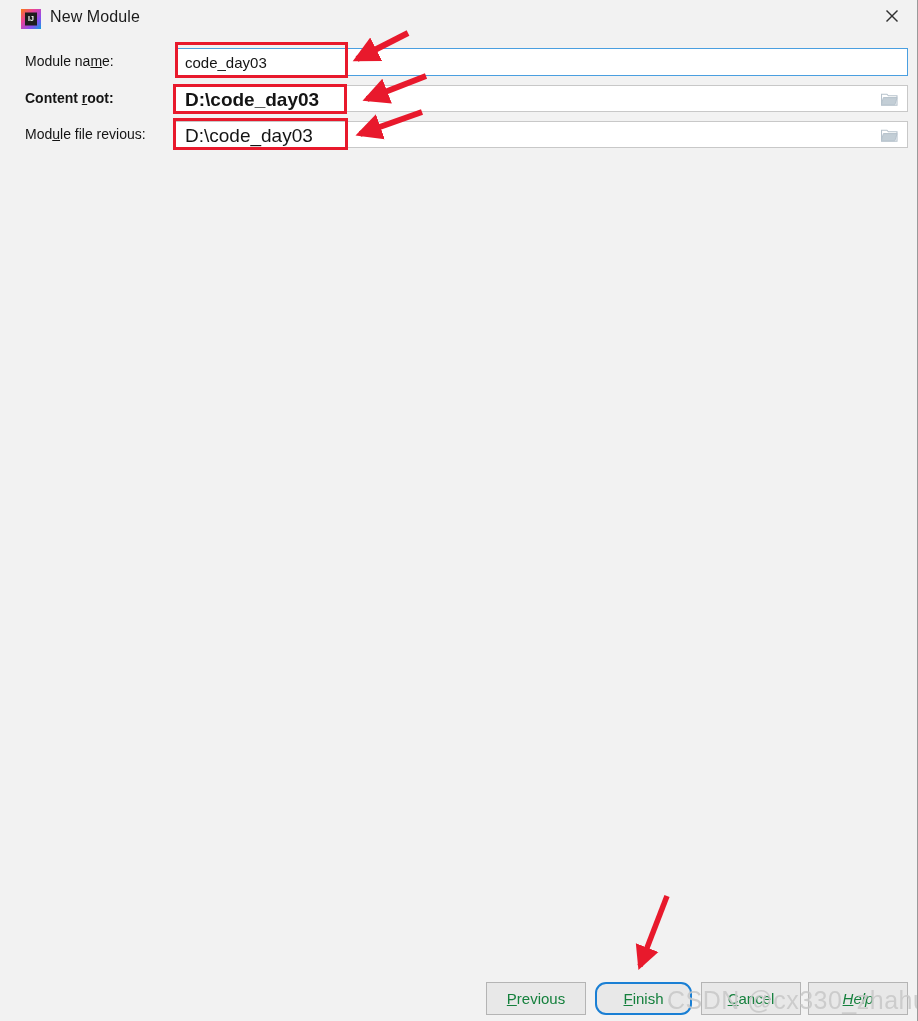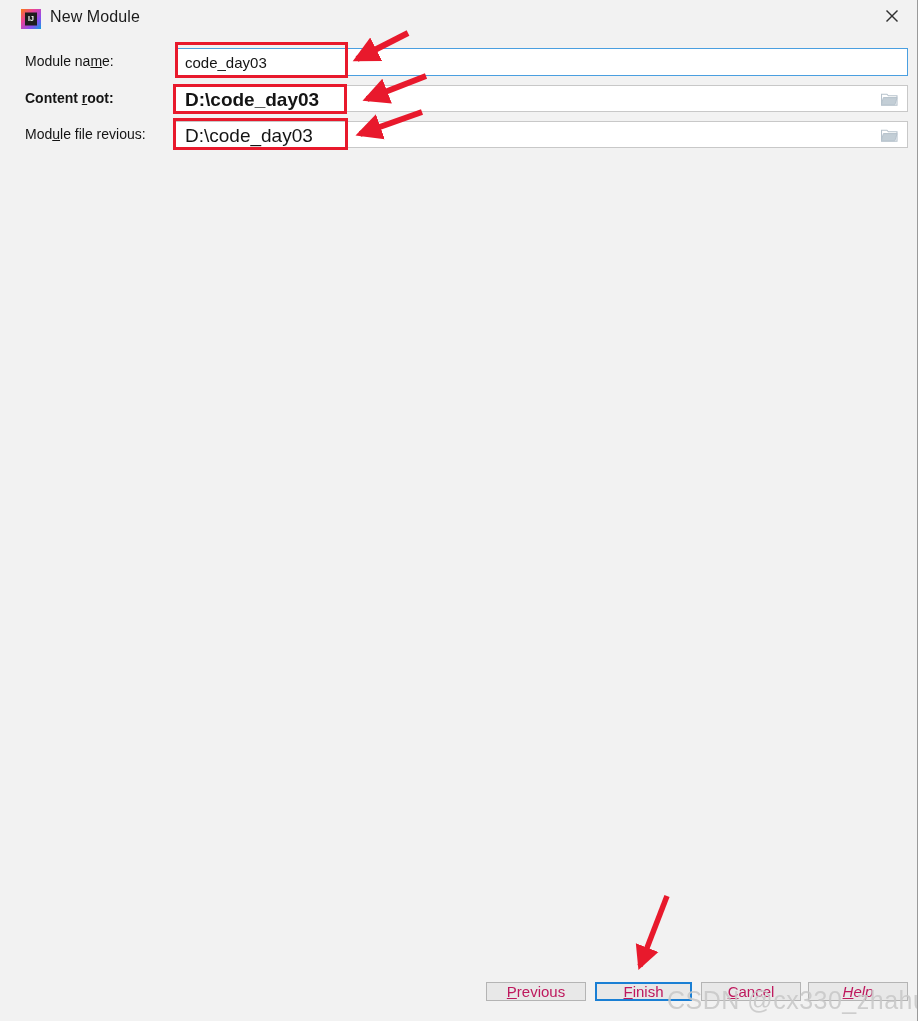--- a/index.html
+++ b/index.html
@@ -155,29 +155,29 @@
 
   
   #button-bar {
     position: absolute;
     left: 0; top: 975px;
     width: 905px; height: 46px;
   }
   .dlg-btn {
     position: absolute;
     top: 7px;
-    height: 19px;
+    height: 33px;
     background: #e8e8e8;
     border: 1px solid #b4b4b4;
     box-sizing: border-box;
     display: flex;
     align-items: center;
     justify-content: center;
     font-size: 15px;
-    color: #be185d;
+    color: #15803d;
     cursor: default;
   }
   .dlg-btn u { text-decoration: underline; text-underline-offset: 1px; }
   .dlg-btn.focused {
     border: 2px solid #1a7fd4;
     background: #e8e8e8;
   }
 
   
   #watermark {
@@ -280,21 +280,21 @@
 
     <line x1="655" y1="896" x2="628" y2="966" stroke="#e8192c" stroke-width="5.5" marker-end="url(#ah)"></line>
   </svg>
 
   <div id="button-bar">
 
     <div class="dlg-btn" style="left:474px; width:100px;">
         <span><u>P</u><span>revious</span></span>
       </div>
 
-    <div class="dlg-btn focused" style="left:583px; width:97px;">
+    <div class="dlg-btn focused" style="left:583px; width:97px;border-radius:11px;">
         <span><u>F</u><span>inish</span></span>
       </div>
 
     <div class="dlg-btn" style="left:689px; width:100px;">
         <span><u>C</u><span>ancel</span></span>
       </div>
 
     <div class="dlg-btn" style="left:796px; width:100px;font-style:italic;">
         <span><u>H</u><span>elp</span></span>
       </div>

